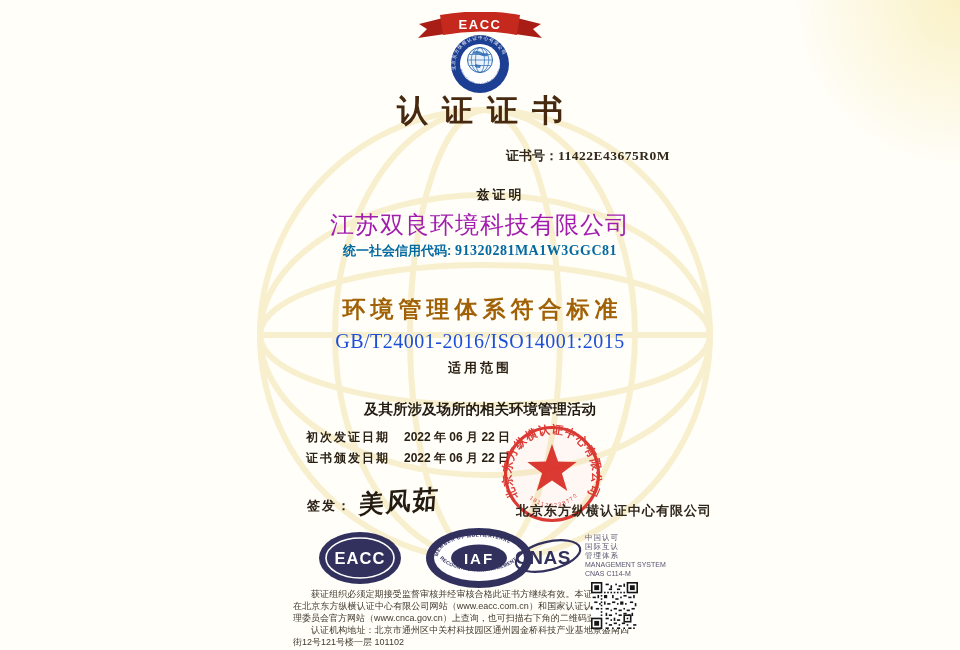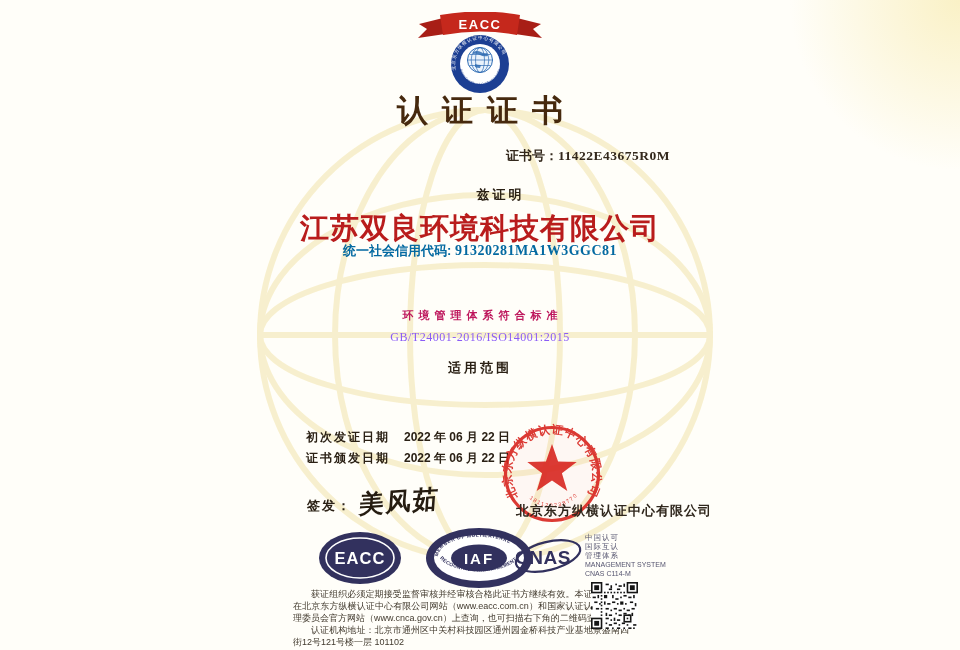--- a/index.html
+++ b/index.html
@@ -8,27 +8,27 @@
   .abs{position:absolute;}
   .ctr{left:0;right:0;text-align:center;}
   .corner-glow{top:0;right:0;width:170px;height:200px;
     background:radial-gradient(circle at 100% 0%, #faf1c6 0%, rgba(250,241,198,0) 65%);}
   .watermark{top:0;left:0;pointer-events:none;}
 
   .cert-title{top:90px;font-size:31px;font-weight:bold;color:#46290e;letter-spacing:14px;text-indent:14px;}
   .cert-no{top:147px;left:473px;width:230px;text-align:center;font-size:13px;font-weight:bold;color:#33281c;}
   .cert-no .val{font-family:"Liberation Serif",serif;font-weight:bold;font-size:13.5px;letter-spacing:.5px;}
   .certify{top:186px;font-size:13px;font-weight:bold;letter-spacing:3px;color:#2b2115;padding-left:41px;}
-  .company{top:209px;font-size:29px;font-weight:bold;letter-spacing:1px;color:#b91c1c;}
+  .company{top:209px;font-size:24px;font-weight:normal;letter-spacing:1px;color:#a21caf;}
   .credit{top:242px;font-size:13px;font-weight:bold;color:#0369a1;}
   .credit .val{font-family:"Liberation Serif",serif;font-size:14px;letter-spacing:.5px;}
   .addr-block{top:268px;left:357px;font-size:12px;font-weight:bold;line-height:16px;color:#2b2115;}
   .addr-block .lbl{margin-right:6px;}
-  .std-title{top:308px;font-size:11px;font-weight:bold;letter-spacing:5px;text-indent:5px;color:#be185d;}
-  .std-code{top:330px;font-family:"Liberation Serif",serif;font-size:12px;color:#8b5cf6;letter-spacing:.5px;}
+  .std-title{top:294px;font-size:23px;font-weight:bold;letter-spacing:5px;text-indent:5px;color:#a16207;}
+  .std-code{top:330px;font-family:"Liberation Serif",serif;font-size:20px;color:#1d4ed8;letter-spacing:.5px;}
   .scope-title{top:359px;font-size:13px;font-weight:bold;letter-spacing:3px;color:#2b2115;}
   .scope-l1{top:380px;font-size:14.5px;font-weight:bold;color:#241b10;}
   .scope-l2{top:400px;font-size:14.5px;font-weight:bold;color:#241b10;}
 
   .dates{top:429px;left:306px;}
   .date-row{display:flex;align-items:center;margin-bottom:4px;}
   .date-row .lbl{font-size:12px;font-weight:bold;letter-spacing:2px;color:#2b2115;width:86px;}
   .date-row .val{font-size:12px;font-weight:bold;color:#2b2115;margin-left:12px;}
 
   .sign-row{top:497px;left:307px;font-size:13px;font-weight:bold;letter-spacing:2px;color:#2b2115;}
@@ -108,20 +108,21 @@
 
   <div class="abs ctr credit">
     <span>统一社会信用代码:</span>
     <span class="val">91320281MA1W3GGC81</span>
   </div>
 
 
   <div class="abs ctr std-title">环境管理体系符合标准</div>
   <div class="abs ctr std-code">GB/T24001-2016/ISO14001:2015</div>
   <div class="abs ctr scope-title">适用范围</div>
+  <div class="abs ctr scope-l2">及其所涉及场所的相关环境管理活动</div>
 
   <div class="abs dates">
     <div class="date-row">
       <span class="lbl">初次发证日期</span>
       <span class="val">2022 年 06 月 22 日</span>
     </div>
     <div class="date-row">
       <span class="lbl">证书颁发日期</span>
       <span class="val">2022 年 06 月 22 日</span>
     </div>

